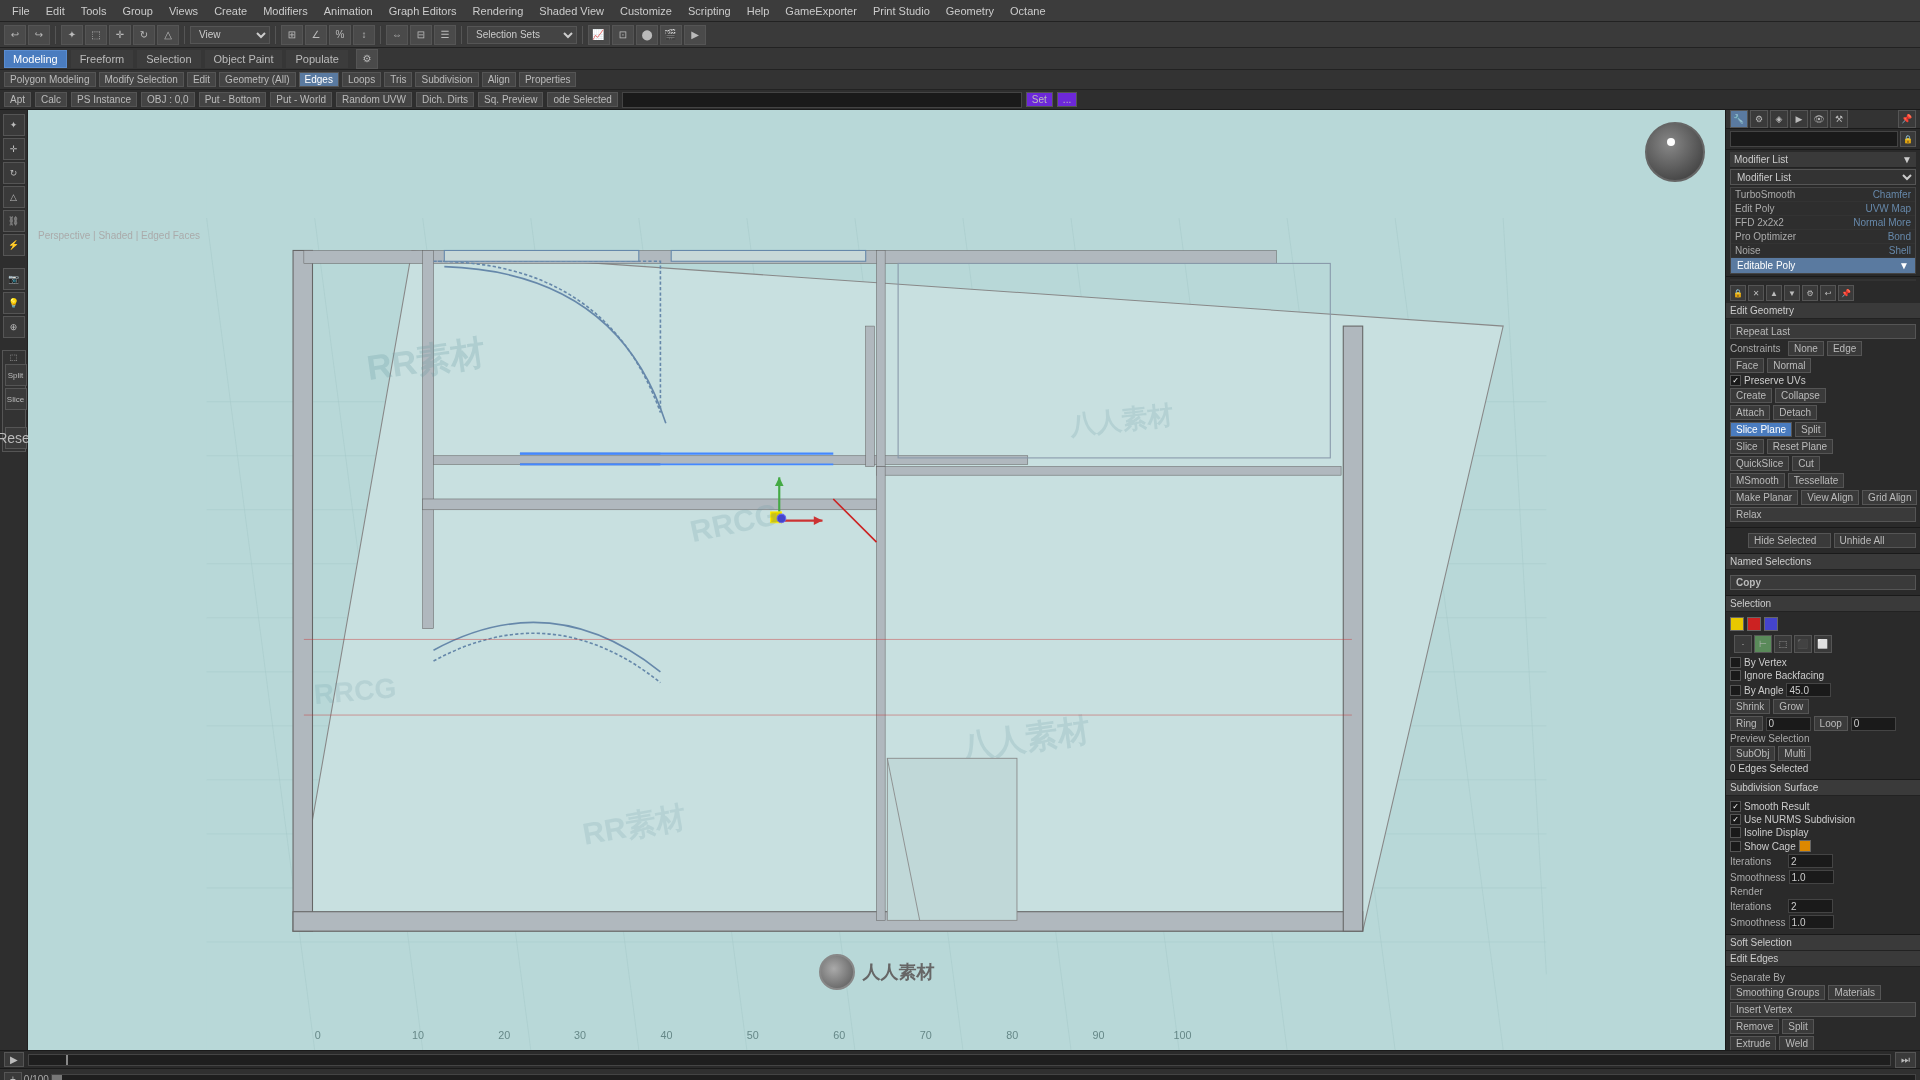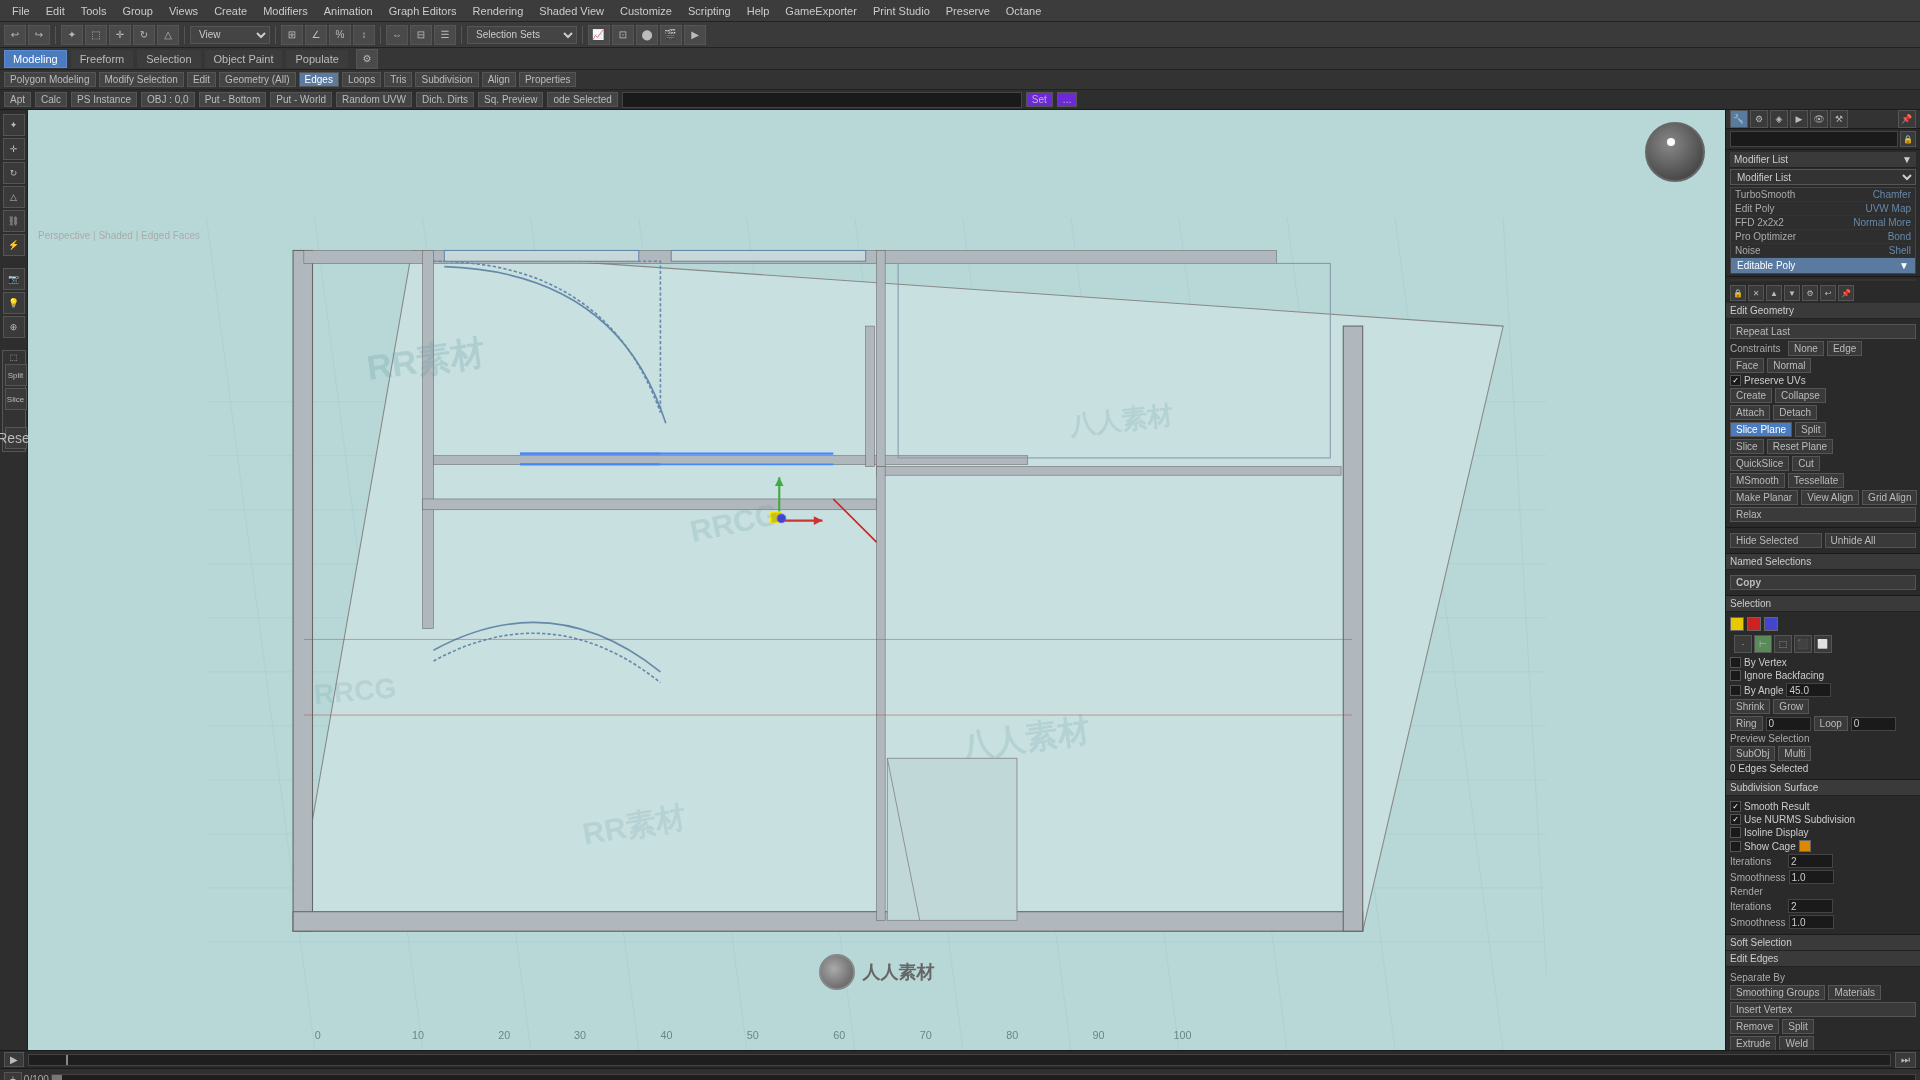--- a/index.html
+++ b/index.html
@@ -509,21 +509,21 @@
   <div class="menu-item">Modifiers</div>
   <div class="menu-item">Animation</div>
   <div class="menu-item">Graph Editors</div>
   <div class="menu-item">Rendering</div>
   <div class="menu-item">Shaded View</div>
   <div class="menu-item">Customize</div>
   <div class="menu-item">Scripting</div>
   <div class="menu-item">Help</div>
   <div class="menu-item">GameExporter</div>
   <div class="menu-item">Print Studio</div>
-  <div class="menu-item">Preserve</div>
+  <div class="menu-item">Geometry</div>
   <div class="menu-item">Octane</div>
 </div>
 
 <div id="toolbar">
   <div class="toolbar-btn">↩</div>
   <div class="toolbar-btn">↪</div>
   <div class="toolbar-sep"></div>
   <div class="toolbar-btn">✦</div>
   <div class="toolbar-btn">⬚</div>
   <div class="toolbar-btn">✛</div>
@@ -876,21 +876,21 @@
         <div class="rp-btn-sm">View Align</div>
         <div class="rp-btn-sm">Grid Align</div>
       </div>
       <div class="rp-row">
         <div class="rp-btn-sm" style="flex:1;">Relax</div>
       </div>
     </div>
 
     <div class="rp-props">
       <div class="rp-row">
-        <div class="rp-btn-sm" style="flex:1;">Hide Selected</div>
+        <div class="rp-btn-sm" style="flex:1;margin-left:18px;">Hide Selected</div>
         <div class="rp-btn-sm" style="flex:1;">Unhide All</div>
       </div>
     </div>
 
     <div class="rp-section-header">
       <span>Named Selections</span>
     </div>
     <div class="rp-props">
       <div class="rp-row">
         <div class="rp-btn-sm" style="flex:1;font-weight:bold;">Copy</div>

